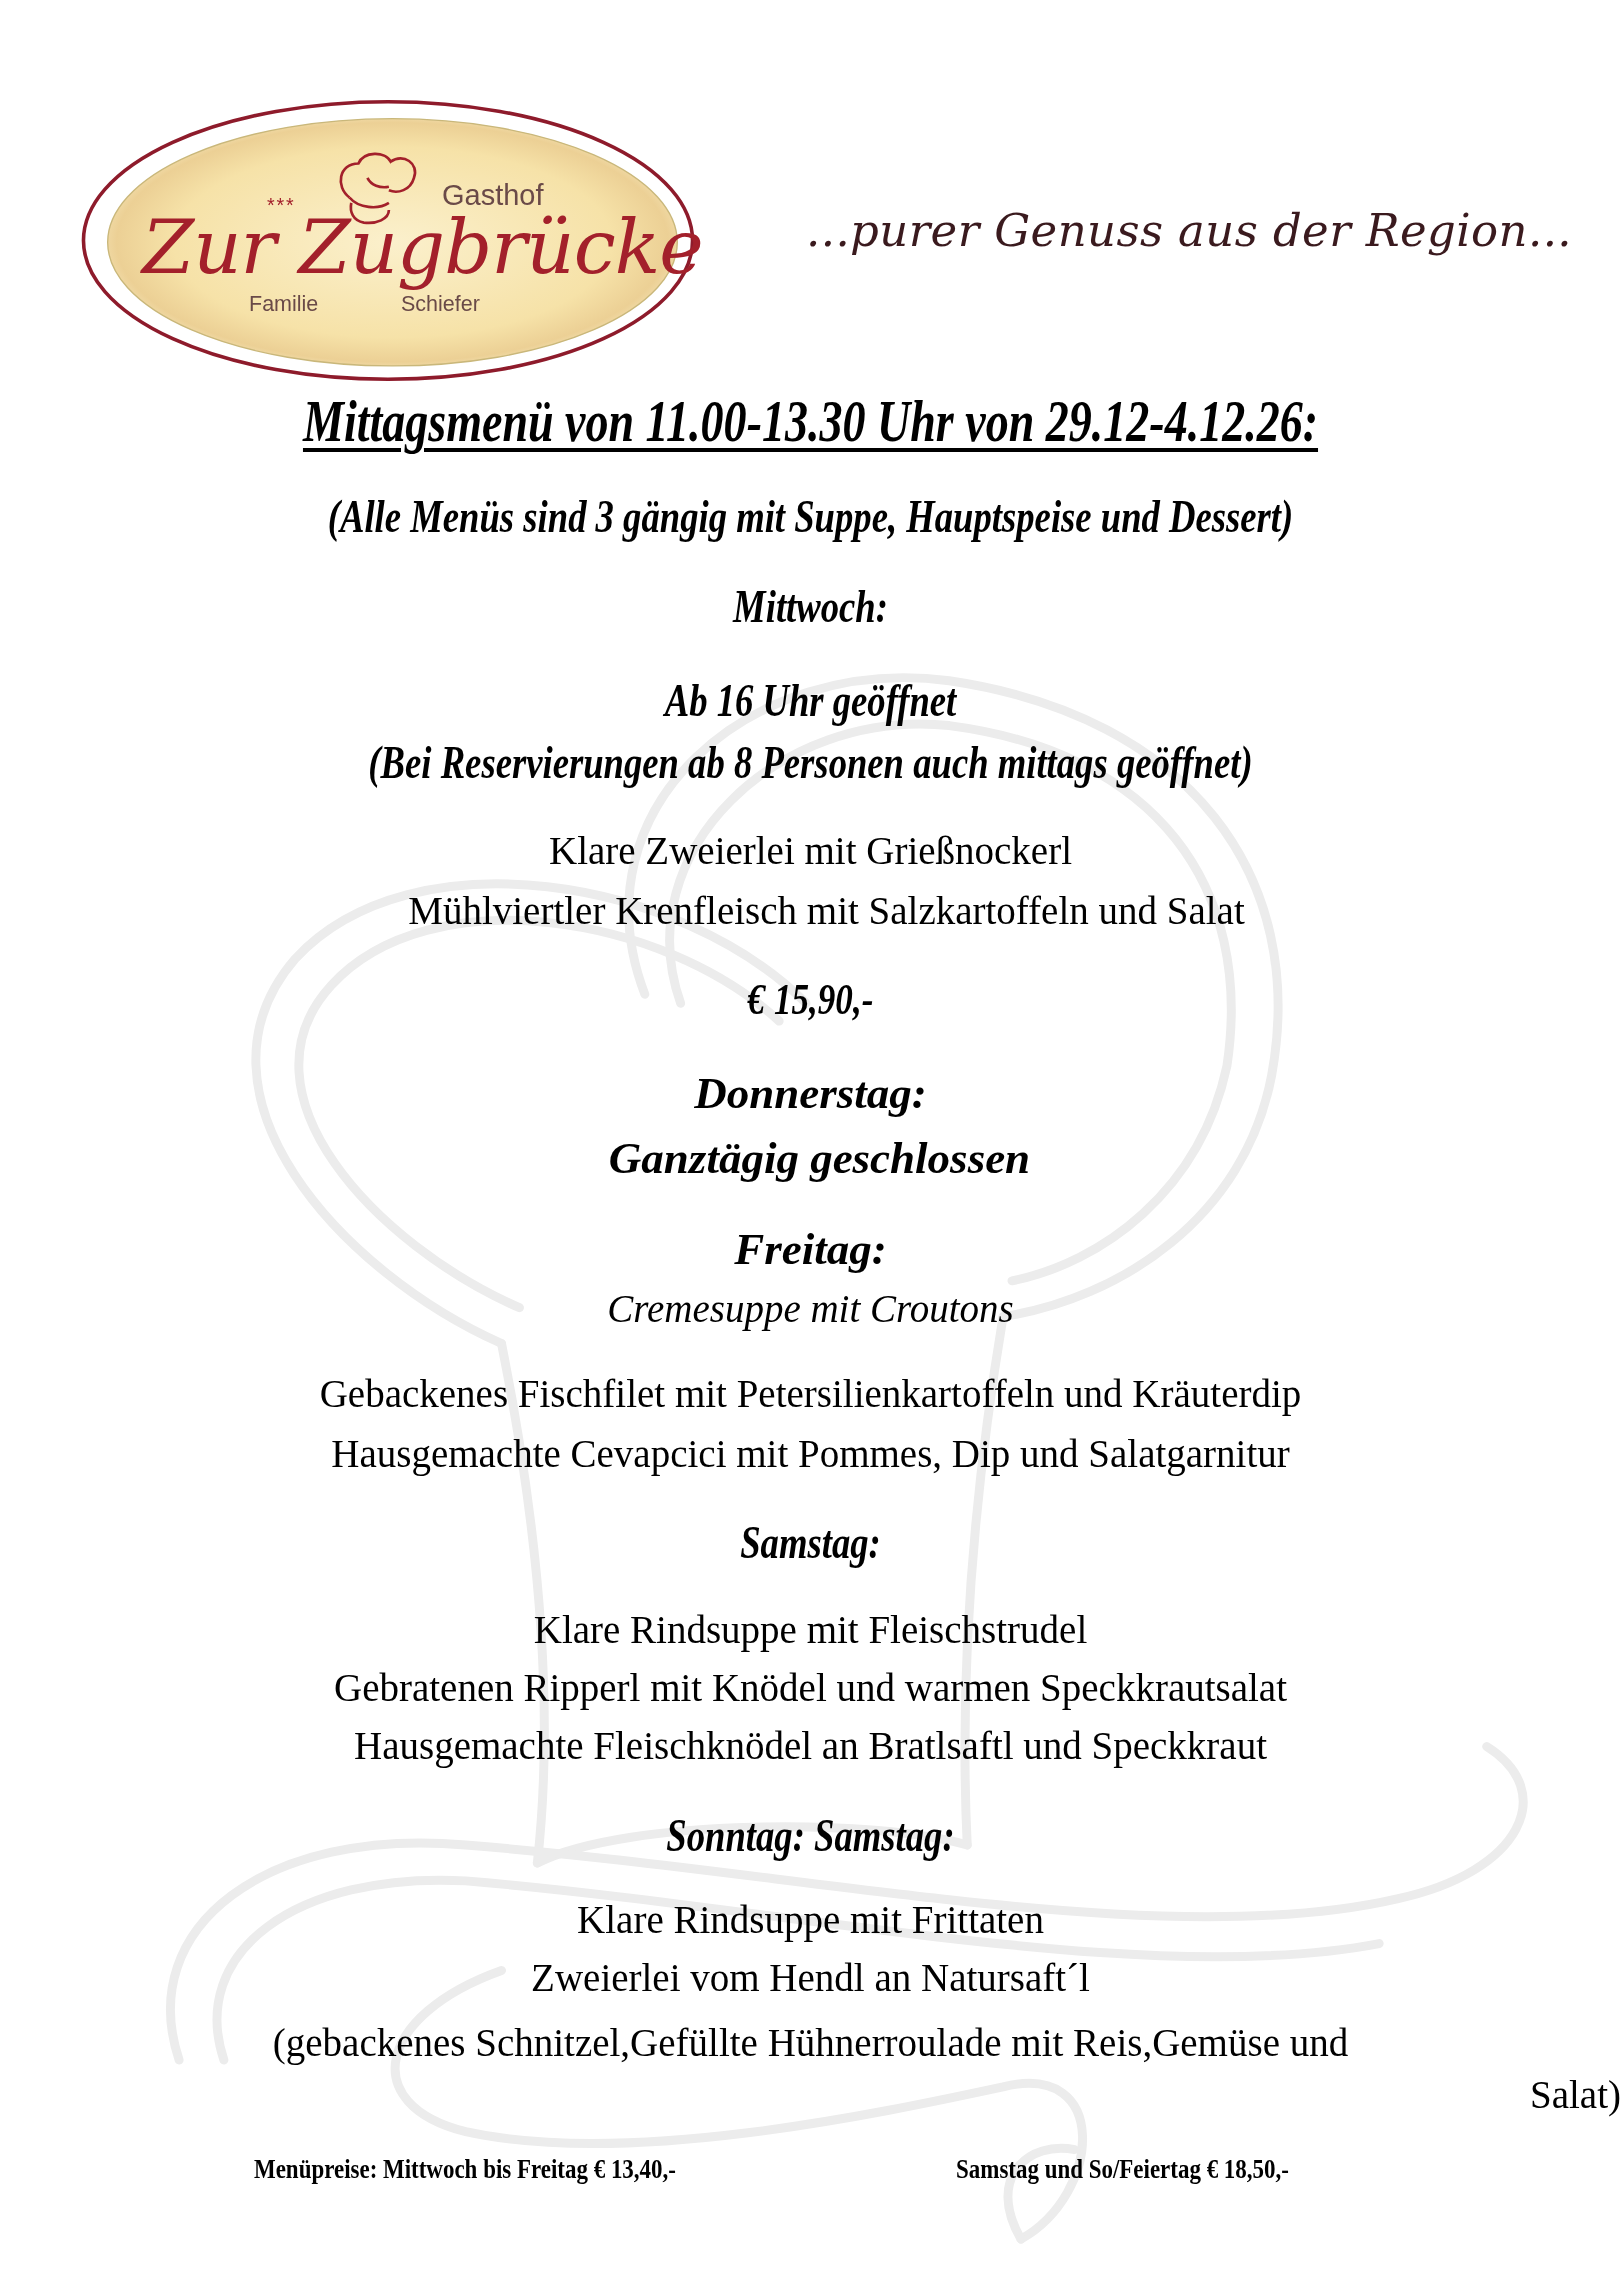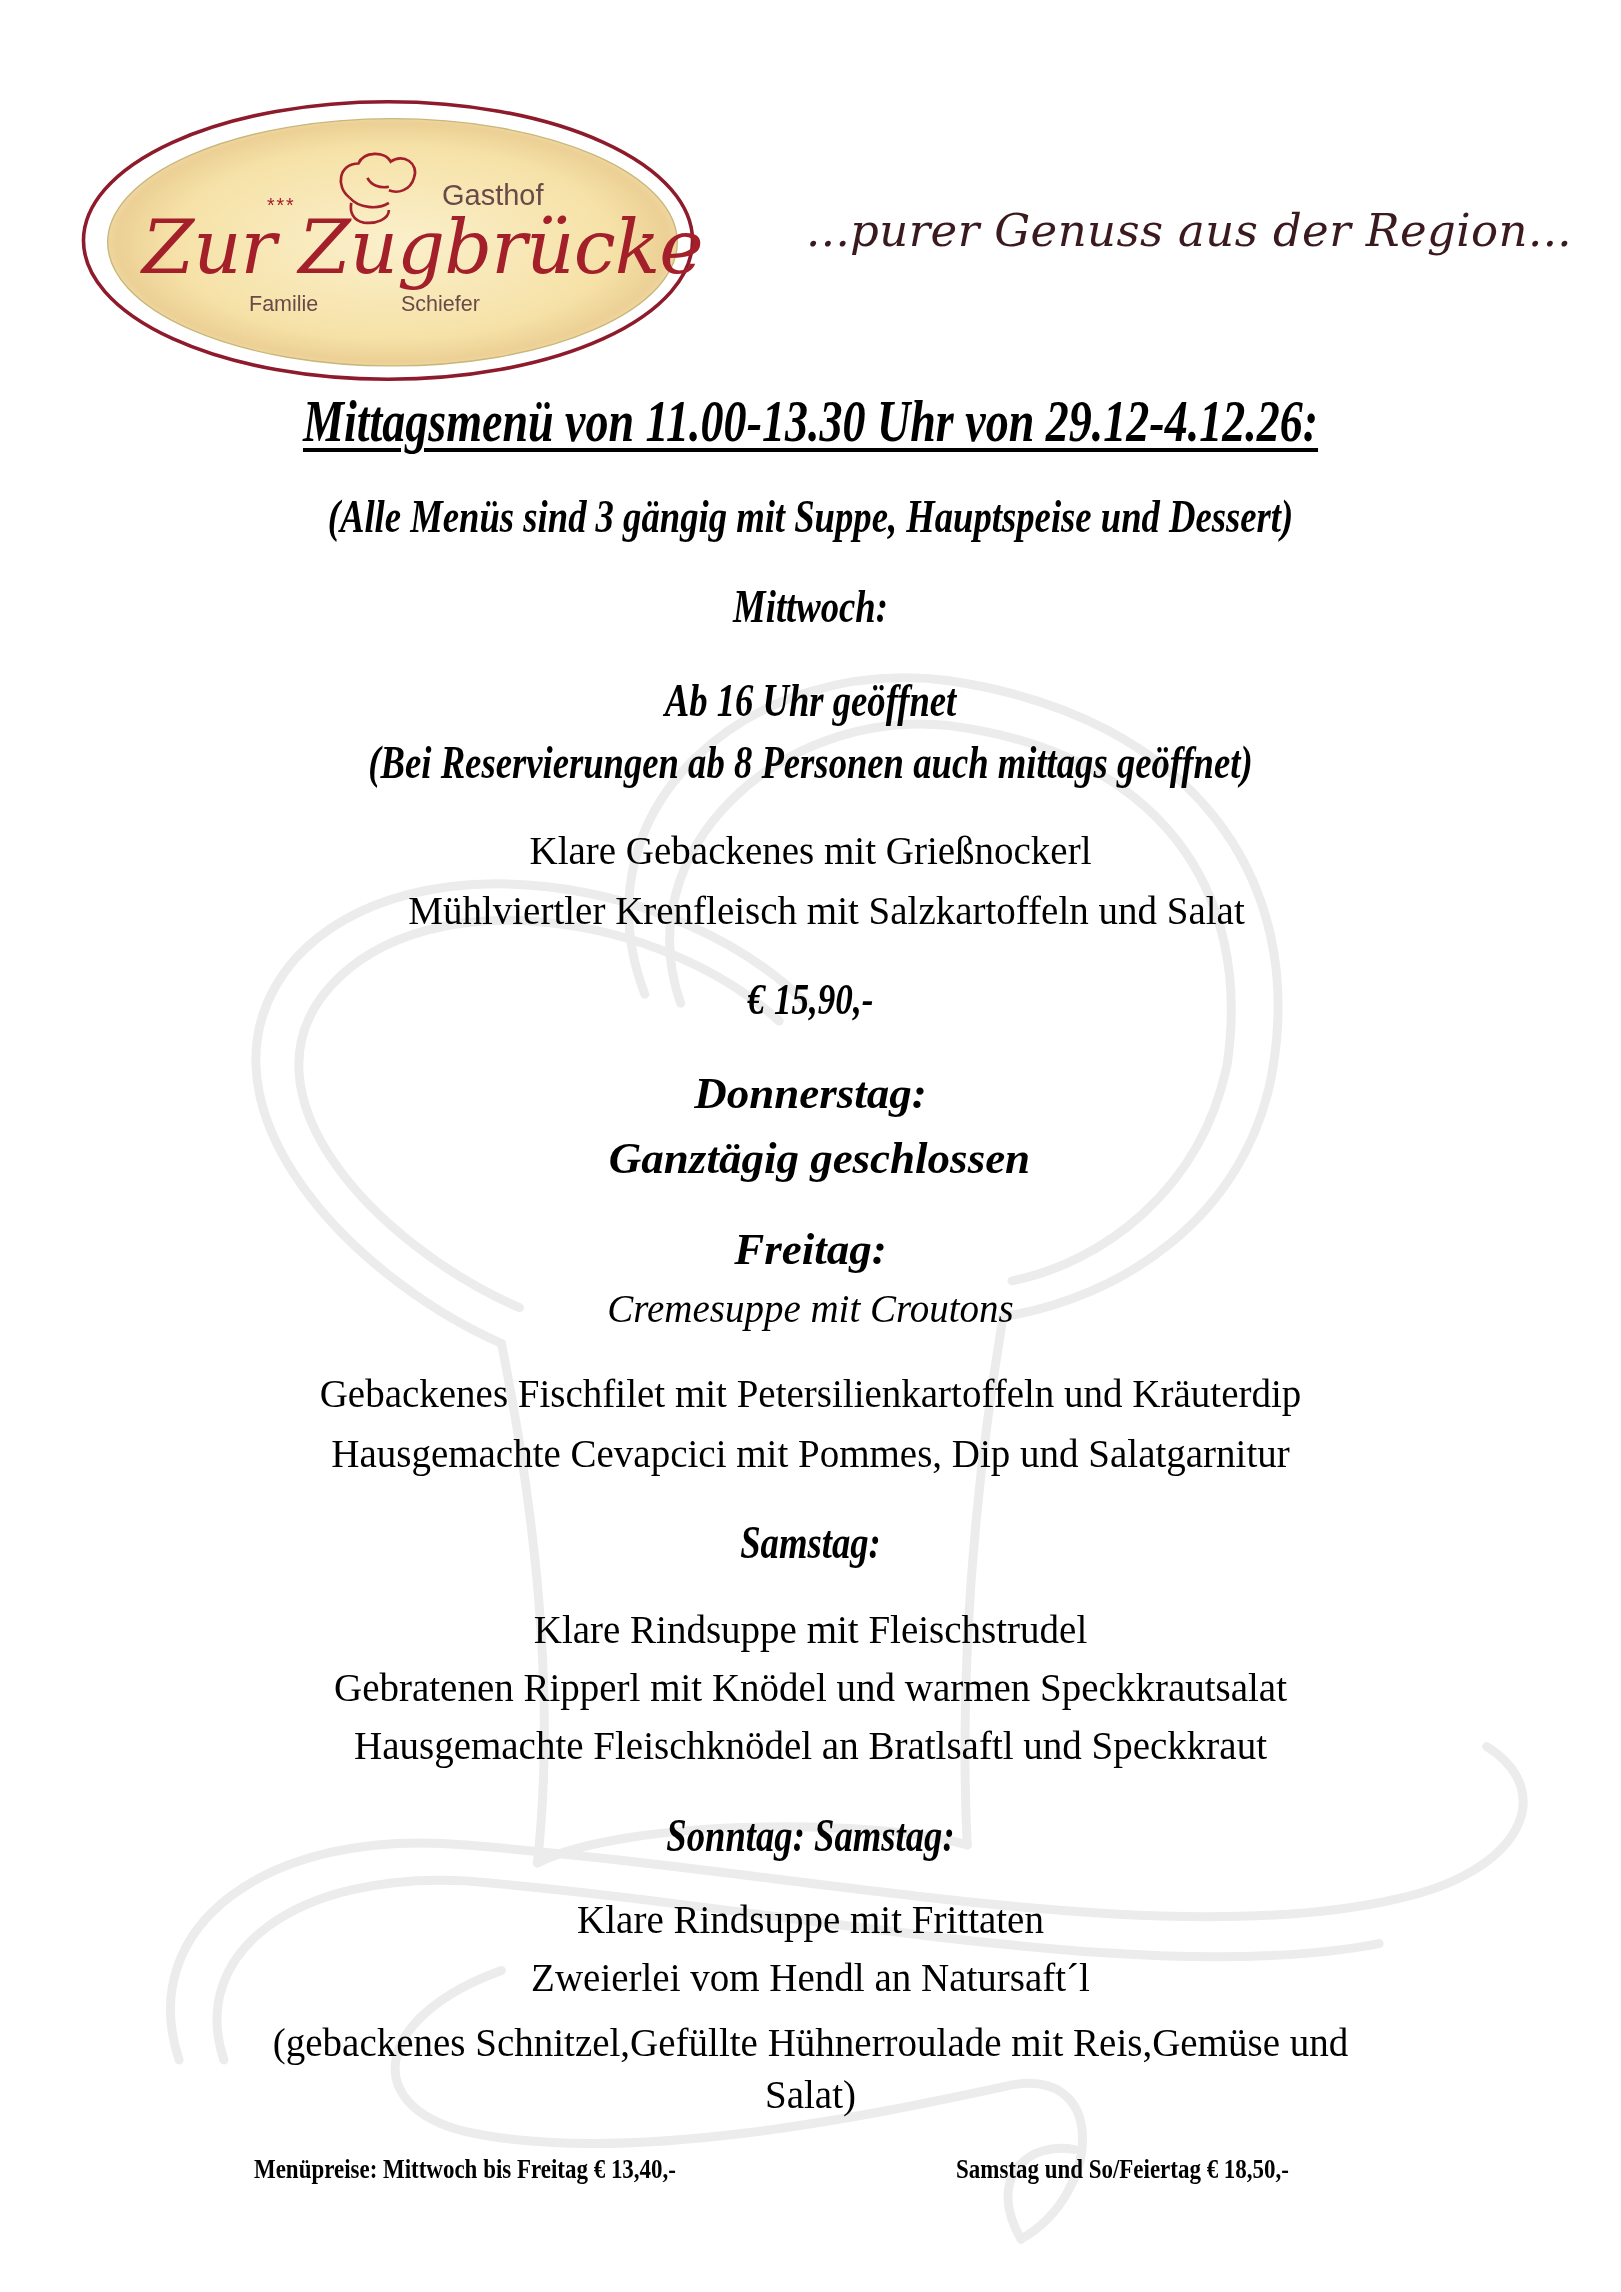--- a/index.html
+++ b/index.html
@@ -94,21 +94,21 @@
     .fr-d1 { top: 1370px; }
     .fr-d2 { top: 1430px; }
     .sa-h { top: 1514px; font-size: 47px; line-height: 56px; }
     .sa-d0 { top: 1606px; }
     .sa-d1 { top: 1664px; }
     .sa-d2 { top: 1722px; }
     .so-h { top: 1807px; font-size: 47px; line-height: 56px; }
     .so-d0 { top: 1896px; }
     .so-d1 { top: 1954px; }
     .so-d2 { top: 2012px; margin-top: 7px; }
-    .so-d3 { top: 2071px; }
+    .so-d3 { top: 2071px; text-align: right; }
     .footer {
       position: absolute;
       top: 2151px;
       font-family: "Liberation Serif", serif;
       font-weight: bold;
       font-size: 28px;
       line-height: 36px;
       white-space: nowrap;
       transform: scaleX(0.82);
       transform-origin: left center;
@@ -164,21 +164,21 @@
 
 <div class="tagline">...purer Genuss aus der Region...</div>
 
 <div class="content">
   <div class="line title condensed-bi"><span>Mittagsmenü von 11.00-13.30 Uhr von 29.12-4.12.26:</span></div>
   <div class="line subtitle condensed-bi">(Alle Menüs sind 3 gängig mit Suppe, Hauptspeise und Dessert)</div>
 
   <div class="line day-mittwoch condensed-bi">Mittwoch:</div>
   <div class="line mi-open condensed-bi">Ab 16 Uhr geöffnet</div>
   <div class="line mi-note condensed-bi">(Bei Reservierungen ab 8 Personen auch mittags geöffnet)</div>
-  <div class="line dish reg mi-d1">Klare Gebackenes mit Grießnockerl</div>
+  <div class="line dish reg mi-d1">Klare Zweierlei mit Grießnockerl</div>
   <div class="line dish reg mi-d2">Mühlviertler Krenfleisch mit Salzkartoffeln und Salat</div>
   <div class="line price condensed-bi">€ 15,90,-</div>
 
   <div class="line do-h bi">Donnerstag:</div>
   <div class="line do-s bi">Ganztägig geschlossen</div>
 
   <div class="line fr-h bi">Freitag:</div>
   <div class="line dish reg fr-d0">Cremesuppe mit Croutons</div>
   <div class="line dish reg fr-d1">Gebackenes Fischfilet mit Petersilienkartoffeln und Kräuterdip</div>
   <div class="line dish reg fr-d2">Hausgemachte Cevapcici mit Pommes, Dip und Salatgarnitur</div>

